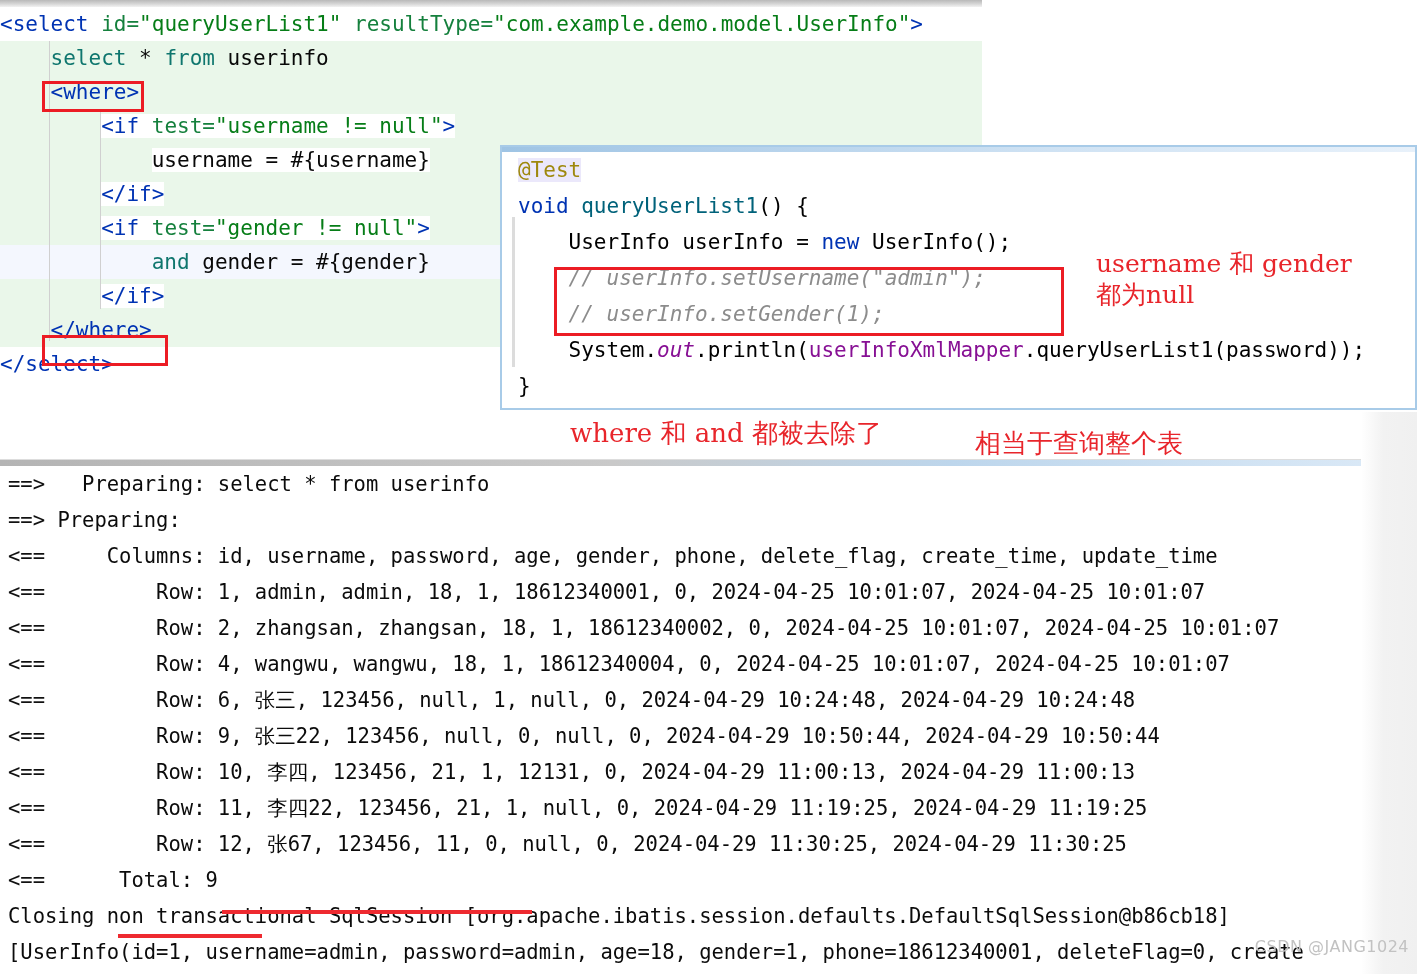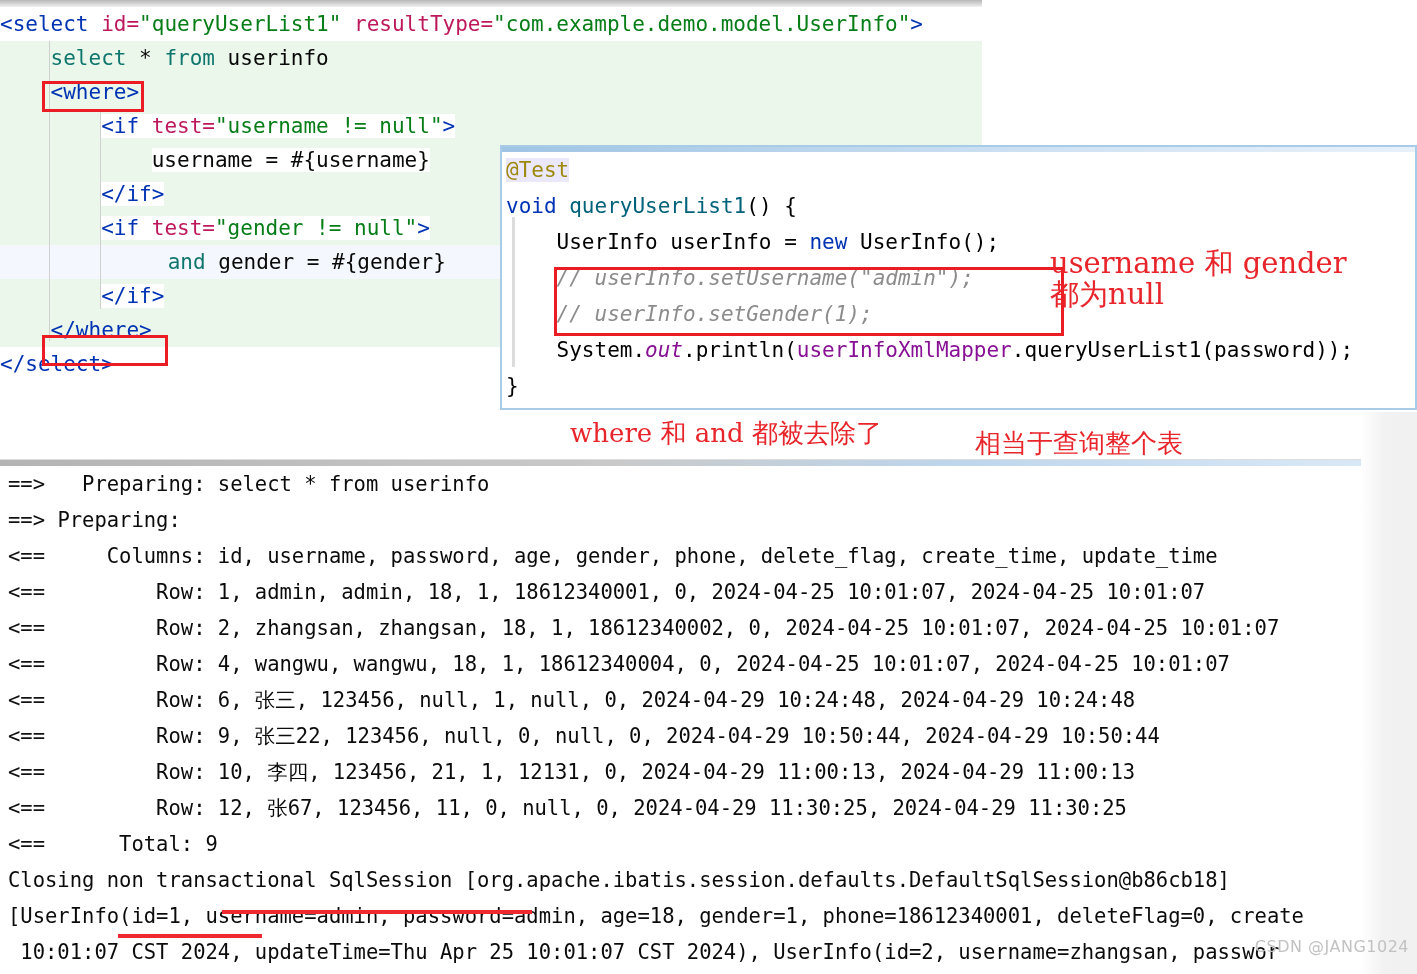--- a/index.html
+++ b/index.html
@@ -27,23 +27,23 @@
   }
   .code-line {
     position: relative;
     height: 34px; line-height: 34px;
     font-size: 21px;
     white-space: pre;
     color: #000;
   }
   .greenbg { background: #eaf7ea; }
   .whitebg { background: #ffffff; }
-  .bluebg  { background: #f4f7fe; padding-left: 16px; }
+  .bluebg  { background: #f4f7fe; }
   .tok-tag { color: #0033b3; }
-  .tok-attr { color: #be185d; }
+  .tok-attr { color: #15803d; }
   .tok-str { color: #067d17; }
   .tok-plain { color: #080808; }
   .tok-kw { color: #0f766e; }
   .inline-white { background:#ffffff; }
 
   .guide {
     position: absolute; width: 1px; top: 0; bottom: 0;
     background: #d0d0d0;
   }
 
@@ -62,21 +62,21 @@
     border: 2px solid #a8cbe8;
     overflow: hidden;
   }
   .java-topbar {
     position: absolute; left:0; top:0; width: 100%; height: 5px;
     background: linear-gradient(to right, #9fc4e4 0%, #cfe2f3 60%, #e8f1fa 100%);
   }
   .java-body { position:absolute; left:0; top:5px; width:100%; }
   .jline {
     height: 36px; line-height: 36px; font-size: 21px; white-space: pre;
-    padding-left: 4px; color: #080808;
+    padding-left: 16px; color: #080808;
   }
   .j-anno { color: #9e880d; background:#ebe8fb; }
   .j-kw { color: #0033b3; margin-top: 32px; }
   .j-method { color: #00627a; }
   .j-type { color: #000000; }
   .j-comment { color: #8c8c8c; font-style: italic; }
   .j-field { color: #871094; font-style: italic; }
   .j-var { color: #871094; }
   .j-gutter {
     position: absolute; left: 10px; top: 70px; width: 3px; height: 150px;
@@ -163,38 +163,39 @@
         <div class="jline"><span class="j-type">    UserInfo userInfo = </span><span class="j-kw">new </span><span class="j-type">UserInfo();</span></div>
         <div class="jline"><span class="j-comment">    // userInfo.setUsername("admin");</span></div>
         <div class="jline"><span class="j-comment">    // userInfo.setGender(1);</span></div>
         <div class="jline"><span class="j-type">    System.</span><span class="j-field">out</span><span class="j-type">.println(</span><span class="j-var">userInfoXmlMapper</span><span class="j-type">.queryUserList1(password));</span></div>
         <div class="jline"><span class="j-type">}</span></div>
       </div>
     <div class="redbox" style="left:52px; top:120px; width:510px; height:69px;"></div>
   </div>
 
   <div id="annot-layer">
-      <div class="annot" style="left: 1050px; top: 248px; font-size: 29px;">username 和 gender
+      <div class="annot" style="left: 1096px; top: 248px; font-size: 25px;">username 和 gender
 都为null</div>
       <div class="annot" style="left: 570px; top: 418px; font-size: 26px;">where 和 and 都被去除了</div>
       <div class="annot" style="left: 975px; top: 428px; font-size: 26px;">相当于查询整个表</div>
     </div>
 
   <div class="console">
     <div class="console-topbar"></div>
     <div id="console-body" style="position:absolute; left:0; top:6px; width:100%;">
         <div class="cline"><span class="arrow">==&gt; </span><span>  Preparing: select * from userinfo</span></div>
         <div class="cline"><span class="arrow">==&gt; </span><span>Preparing: </span></div>
         <div class="cline"><span class="arrow">&lt;== </span><span>    Columns: id, username, password, age, gender, phone, delete_flag, create_time, update_time</span></div>
         <div class="cline"><span class="arrow">&lt;== </span><span>        Row: 1, admin, admin, 18, 1, 18612340001, 0, 2024-04-25 10:01:07, 2024-04-25 10:01:07</span></div>
         <div class="cline"><span class="arrow">&lt;== </span><span>        Row: 2, zhangsan, zhangsan, 18, 1, 18612340002, 0, 2024-04-25 10:01:07, 2024-04-25 10:01:07</span></div>
         <div class="cline"><span class="arrow">&lt;== </span><span>        Row: 4, wangwu, wangwu, 18, 1, 18612340004, 0, 2024-04-25 10:01:07, 2024-04-25 10:01:07</span></div>
         <div class="cline"><span class="arrow">&lt;== </span><span>        Row: 6, 张三, 123456, null, 1, null, 0, 2024-04-29 10:24:48, 2024-04-29 10:24:48</span></div>
         <div class="cline"><span class="arrow">&lt;== </span><span>        Row: 9, 张三22, 123456, null, 0, null, 0, 2024-04-29 10:50:44, 2024-04-29 10:50:44</span></div>
         <div class="cline"><span class="arrow">&lt;== </span><span>        Row: 10, 李四, 123456, 21, 1, 12131, 0, 2024-04-29 11:00:13, 2024-04-29 11:00:13</span></div>
+        <div class="cline"><span class="arrow">&lt;== </span><span>        Row: 11, 李四22, 123456, 21, 1, null, 0, 2024-04-29 11:19:25, 2024-04-29 11:19:25</span></div>
         <div class="cline"><span class="arrow">&lt;== </span><span>        Row: 12, 张67, 123456, 11, 0, null, 0, 2024-04-29 11:30:25, 2024-04-29 11:30:25</span></div>
         <div class="cline"><span class="arrow">&lt;== </span><span>     Total: 9</span></div>
         <div class="cline"><span>Closing non transactional SqlSession [org.apache.ibatis.session.defaults.DefaultSqlSession@b86cb18]</span></div>
         <div class="cline"><span>[UserInfo(id=1, username=admin, password=admin, age=18, gender=1, phone=18612340001, deleteFlag=0, create</span></div>
         <div class="cline"><span> 10:01:07 CST 2024, updateTime=Thu Apr 25 10:01:07 CST 2024), UserInfo(id=2, username=zhangsan, passwor</span></div>
       </div>
 
     <div class="ul-red" style="left:222px; top:450px; width:310px;"></div>
     <div class="ul-red" style="left:118px; top:474px; width:144px;"></div>
   </div>

